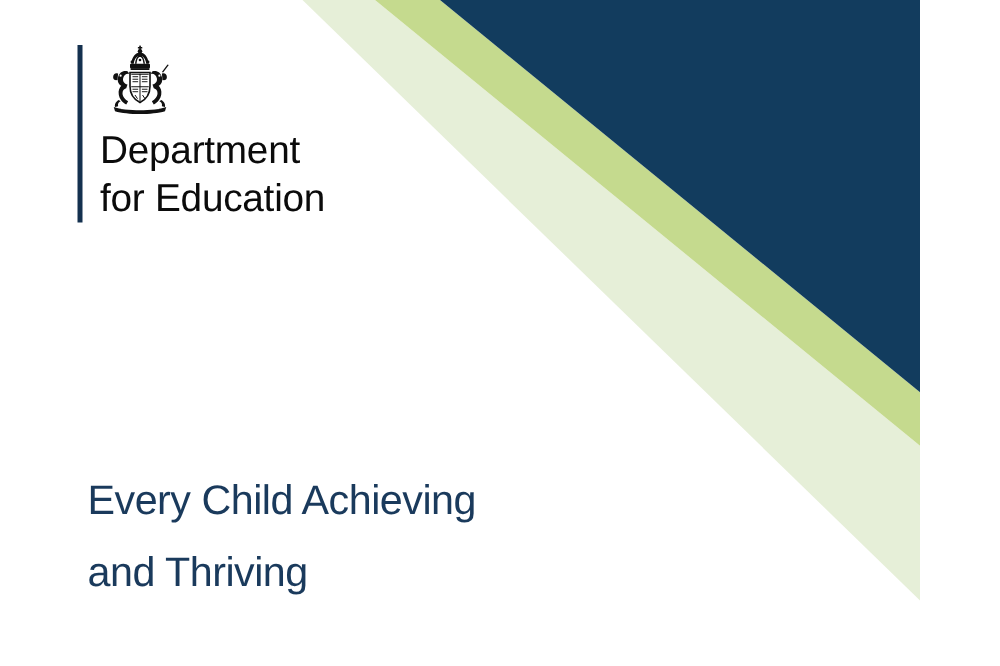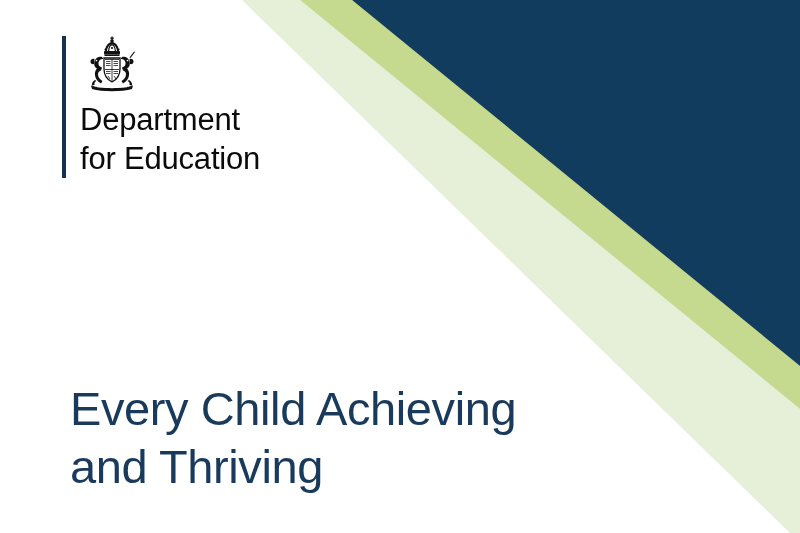--- a/index.html
+++ b/index.html
@@ -3,21 +3,21 @@
 <meta charset="utf-8">
 <style>
   html, body {
     margin: 0;
     padding: 0;
     background: #ffffff;
   }
 
   .page {
     position: relative;
-    width: 800px;
+    width: 736px;
     height: 533px;
     background: #ffffff;
     overflow: hidden;
     font-family: "Liberation Sans", sans-serif;
   }
 
   
   .banner {
     position: absolute;
     top: 0;
@@ -68,21 +68,21 @@
     white-space: pre-line;
     font-weight: 400;
   }
 
   
   .cover-title {
     position: absolute;
     left: 70px;
     top: 349px;
     color: #1a3a5c;
-    font-size: 47px;
+    font-size: 33px;
     line-height: 58px;
     letter-spacing: -0.4px;
     white-space: pre-line;
     font-weight: 400;
     max-width: 600px;
   }
 </style>
 </head>
 <body>
 

